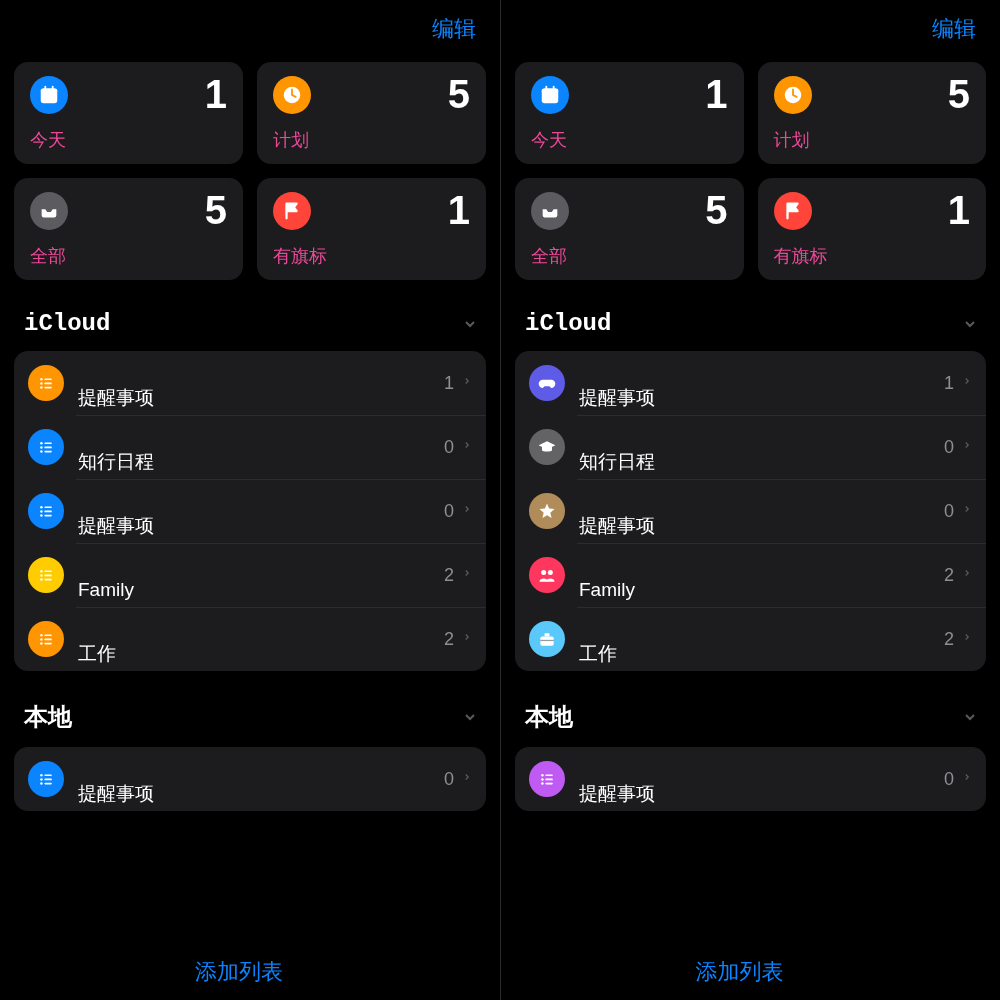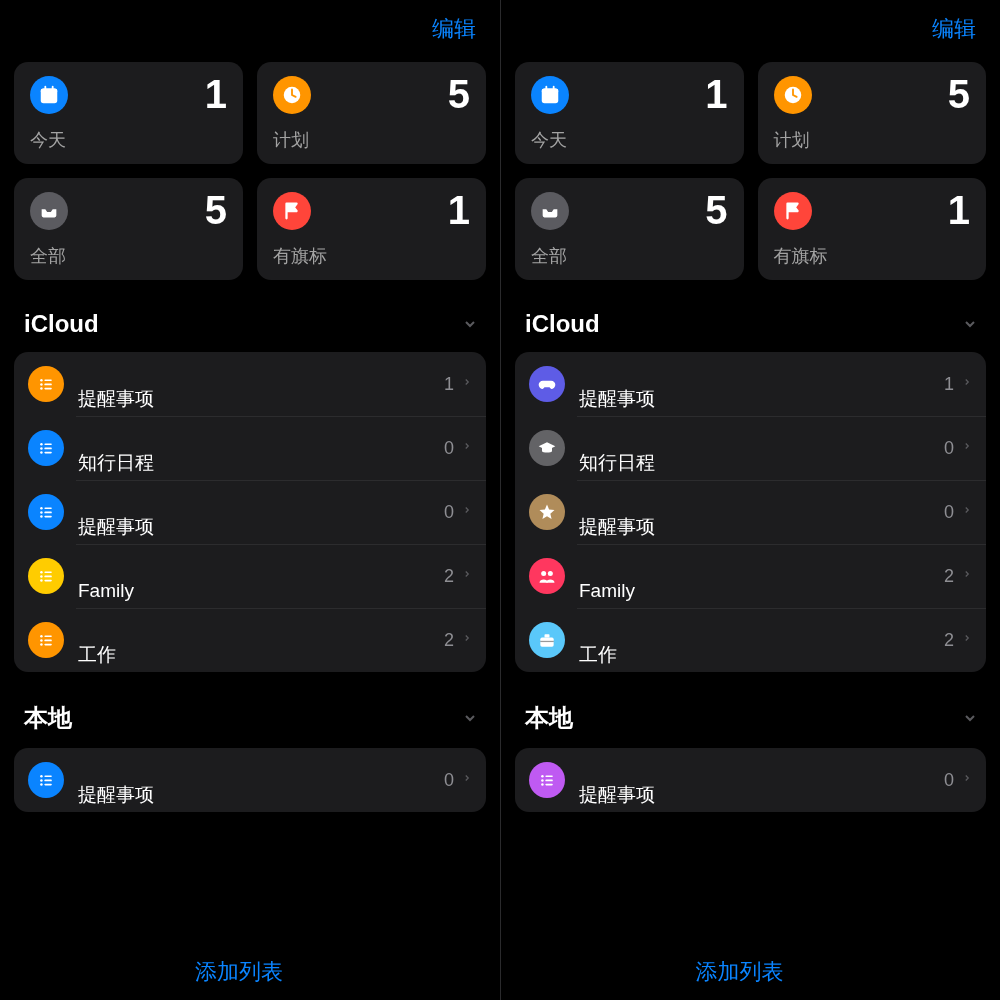--- a/index.html
+++ b/index.html
@@ -5,25 +5,25 @@
   * { box-sizing: border-box; margin: 0; padding: 0; }
   html, body { width: 1000px; height: 1000px; background: #000; font-family: -apple-system, "Helvetica Neue", Arial, sans-serif; overflow: hidden; }
   .dual { display: flex; width: 1000px; height: 980px; }
   .panel { width: 500px; height: 1000px; background: #000; position: relative; padding: 0 14px; }
   .panel + .panel { border-left: 1px solid #2a2a2c; }
   .topbar { height: 58px; display: flex; align-items: center; justify-content: flex-end; padding-right: 10px; }
   .link-btn { color: #0a84ff; font-size: 22px; background: none; border: none; cursor: pointer; }
   .smart-grid { display: grid; grid-template-columns: 1fr 1fr; grid-template-rows: 1fr 1fr; gap: 14px; margin-top: 4px; }
   .smart-card { background: #1c1c1e; border-radius: 14px; padding: 14px 16px 12px 16px; position: relative; height: 102px; cursor: pointer; }
   .smart-card .count { position: absolute; top: 10px; right: 16px; font-size: 40px; font-weight: 700; color: #fff; }
-  .smart-card .label { position: absolute; bottom: 12px; left: 16px; color: #a3a3a3; font-size: 18px; }
+  .smart-card .label { position: absolute; bottom: 12px; left: 16px; color: #ec4899; font-size: 18px; }
   .icon-circ { width: 38px; height: 38px; border-radius: 50%; display: flex; align-items: center; justify-content: center; }
   .icon-circ svg { width: 22px; height: 22px; fill: #fff; }
   .section-head { display: flex; align-items: center; justify-content: space-between; margin-top: 26px; padding: 4px 8px 4px 10px; cursor: pointer; }
-  .section-head .title { font-size: 24px; font-weight: 700; color: #fff; }
+  .section-head .title { font-size: 24px; font-weight: 700; color: #fff; font-family: Liberation Mono, monospace; }
   .chev { width: 16px; height: 16px; }
   .chev svg { width: 16px; height: 16px; stroke: #5a5a5e; fill: none; stroke-width: 3; }
   .list-block { background: #1c1c1e; border-radius: 14px; margin-top: 10px; overflow: hidden; }
   .list-row { display: flex; align-items: center; height: 64px; padding: 0 14px; cursor: pointer; position: relative; }
   .list-row + .list-row::before { content: ""; position: absolute; top: 0; left: 62px; right: 0; height: 1px; background: #2c2c2e; }
   .list-row .name { flex: 1; color: #fff; font-size: 19px; margin-left: 14px; margin-top: 30px; }
   .list-row .cnt { color: #8e8e93; font-size: 18px; margin-right: 8px; }
   .row-chev svg { width: 10px; height: 16px; stroke: #5a5a5e; fill: none; stroke-width: 3; }
   .row-icon { width: 36px; height: 36px; border-radius: 50%; display: flex; align-items: center; justify-content: center; flex-shrink: 0; }
   .row-icon svg { width: 20px; height: 20px; fill: #fff; }

